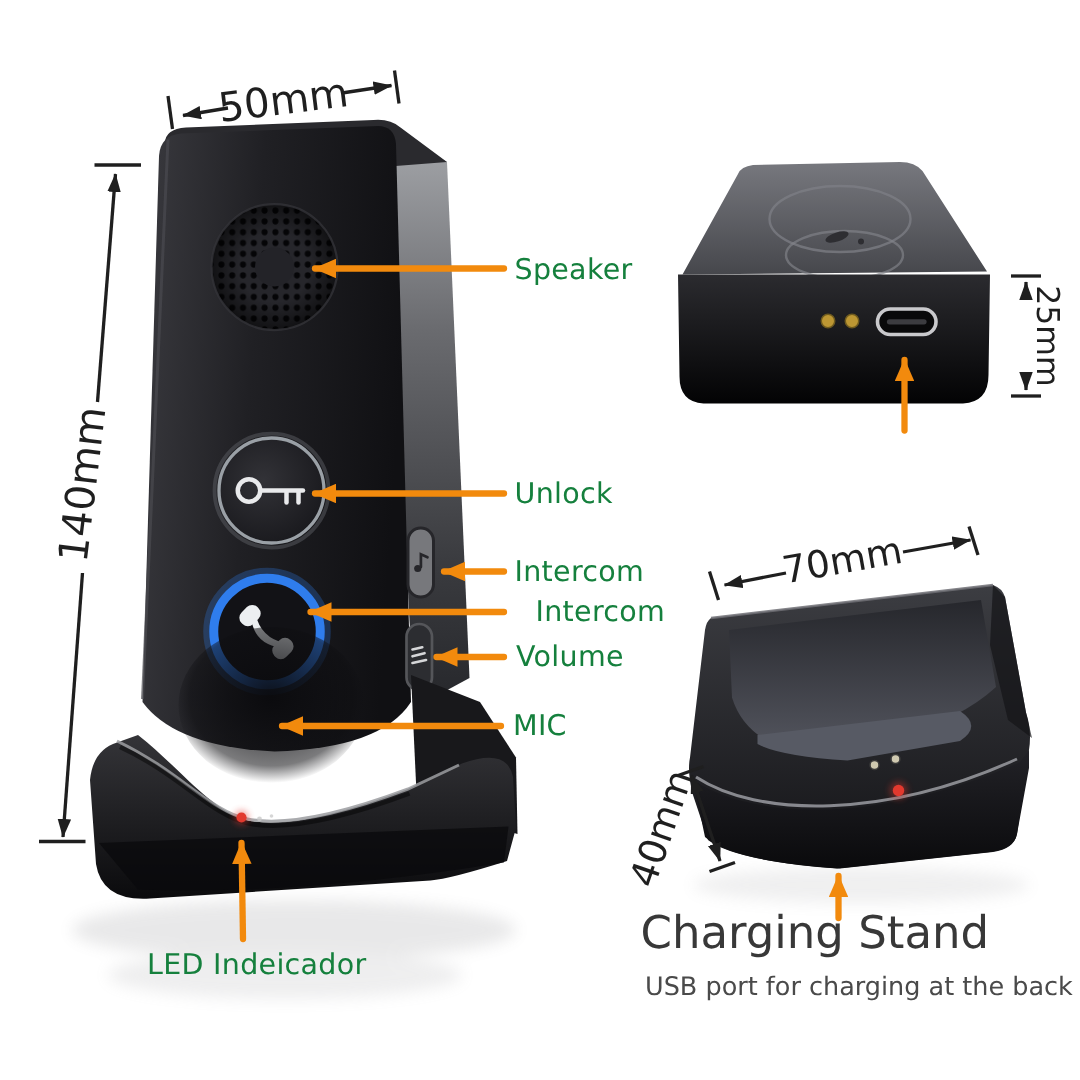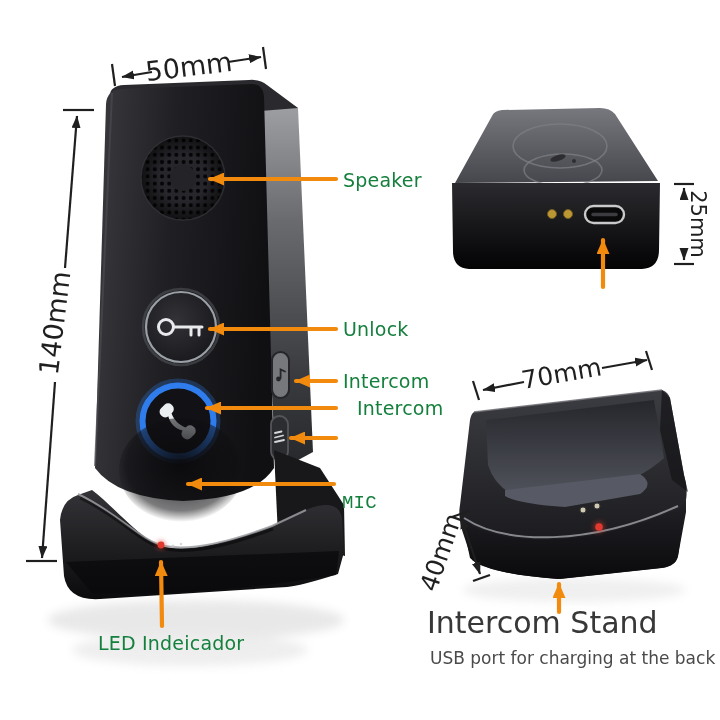--- a/index.html
+++ b/index.html
@@ -244,21 +244,22 @@
     <path d="M 162,626 L 161,562" marker-end="url(#arrO)" stroke="#F28A0D"></path>
     <path d="M 603,287 L 603,240" marker-end="url(#arrO)" stroke="#F28A0D"></path>
     <path d="M 559,612 L 559,584" marker-end="url(#arrO)" stroke="#F28A0D"></path>
   </g>
 </svg>
 
 <div class="label" style="left:343px;top:180px;">Speaker</div>
 <div class="label" style="left:343px;top:329px;text-align:center;">Unlock</div>
 <div class="label" style="left:343px;top:381px;">Intercom</div>
 <div class="label" style="left:357px;top:408px;">Intercom</div>
-<div class="label" style="left:342px;top:503px;font-family:Liberation Mono, monospace;">MIC</div>
+<div class="label" style="left:344px;top:438px;">Volume</div>
+<div class="label" style="left:342px;top:484px;">MIC</div>
 <div class="label" style="left:98px;top:643px;">LED Indeicador</div>
 
-<div class="title" style="left:427px;top:605px;">Intercom Stand</div>
+<div class="title" style="left:427px;top:605px;">Charging Stand</div>
 <div class="note" style="left:430px;top:648px;">
   <div>USB port for charging at the back</div>
 </div>
 
 </div>
 
 </body></html>

